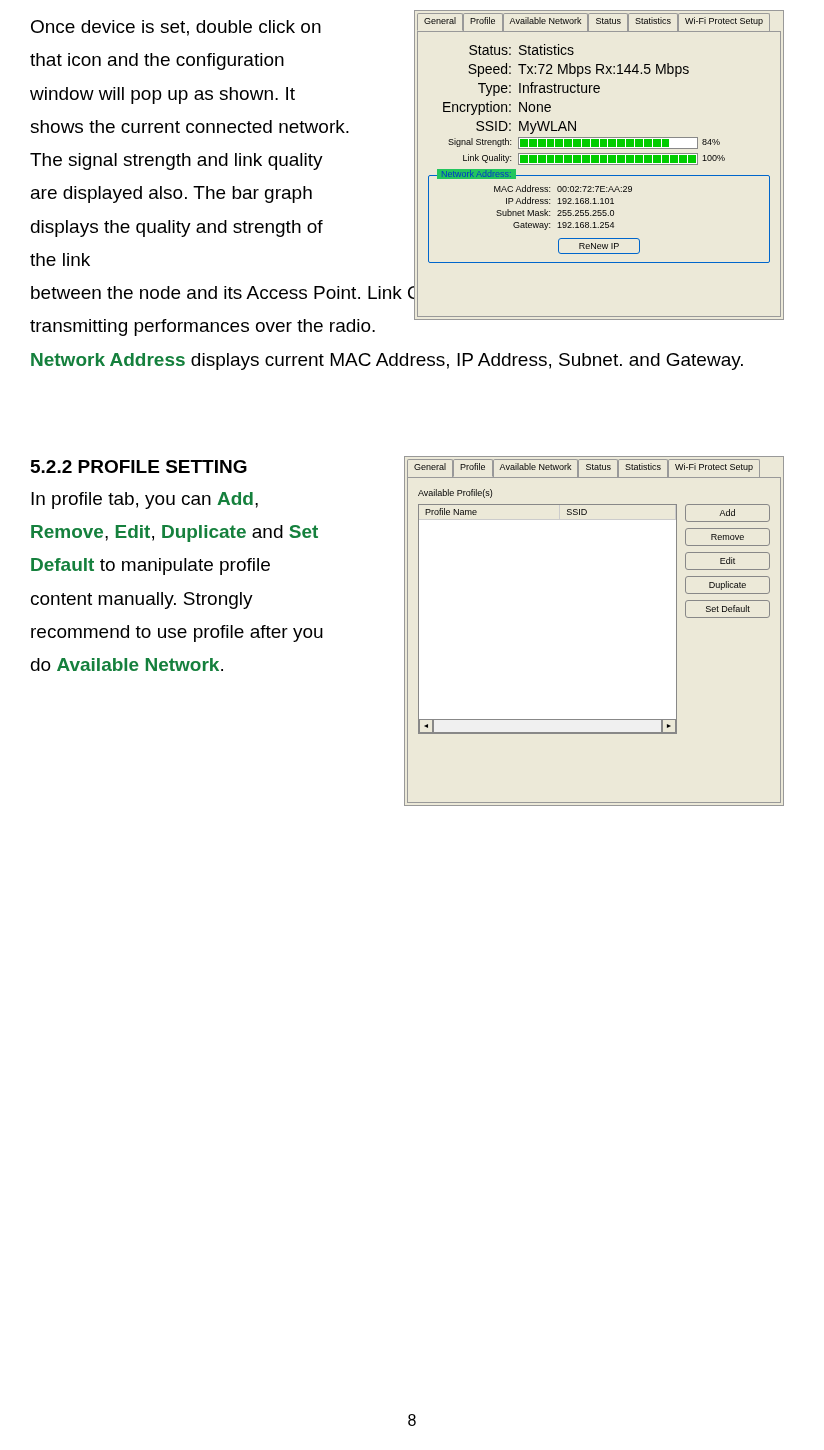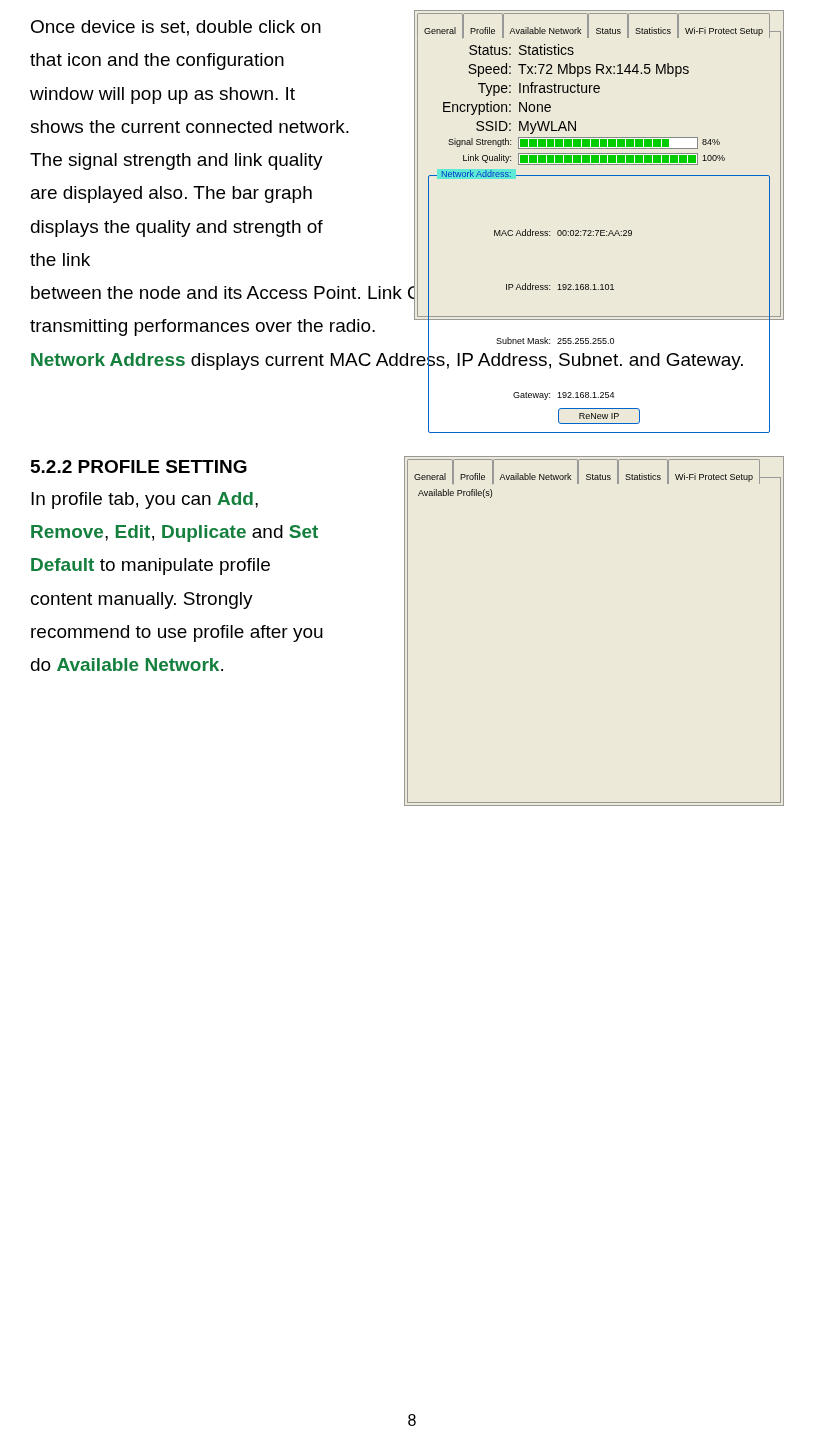--- a/index.html
+++ b/index.html
@@ -60,21 +60,21 @@
       font-family: Tahoma, sans-serif;
     }
     .tabs {
       display: flex;
       background: #ece9d8;
       padding: 2px 2px 0 2px;
       height: 20px;
       gap: 0;
     }
     .tab {
-      padding: 12px 6px;
+      padding: 2px 6px;
       background: #ece9d8;
       border: 1px solid #999;
       border-bottom: none;
       font-size: 9px;
       white-space: nowrap;
       border-radius: 2px 2px 0 0;
     }
     .tab.active {
       background: #ece9d8;
       border-bottom: 1px solid #ece9d8;
@@ -136,30 +136,29 @@
       border: 1px solid #0066cc;
       border-radius: 2px;
       padding: 8px;
       margin-top: 10px;
       position: relative;
     }
     .fieldset-legend {
       position: absolute;
       top: -7px;
       left: 8px;
-      background: #5eead4;
+      background: #22c55e;
       padding: 0 4px;
       color: #0033cc;
       font-size: 9px;
     }
     .addr-row {
       display: flex;
       font-size: 9px;
       margin-bottom: 2px;
-      margin-top: 44px;
     }
     .addr-label {
       width: 120px;
       text-align: right;
       padding-right: 6px;
     }
     .renew-btn {
       display: block;
       margin: 8px auto 0;
       padding: 2px 20px;
@@ -371,17 +370,37 @@
     <div class="tabs">
       <div class="tab">General</div>
       <div class="tab active">Profile</div>
       <div class="tab">Available Network</div>
       <div class="tab">Status</div>
       <div class="tab">Statistics</div>
       <div class="tab">Wi-Fi Protect Setup</div>
     </div>
     <div class="tab-body">
       <div class="avail-label">Available Profile(s)</div>
+      <div class="profile-area">
+        <div class="profile-list">
+          <div class="profile-header">
+            <div class="col1">Profile Name</div>
+            <div class="col2">SSID</div>
+          </div>
+          <div class="scrollbar-bottom">
+            <div class="scroll-arrow">◄</div>
+            <div class="scroll-track"></div>
+            <div class="scroll-arrow">►</div>
+          </div>
+        </div>
+        <div class="profile-buttons">
+          <div class="profile-btn">Add</div>
+          <div class="profile-btn">Remove</div>
+          <div class="profile-btn">Edit</div>
+          <div class="profile-btn">Duplicate</div>
+          <div class="profile-btn">Set Default</div>
+        </div>
+      </div>
     </div>
   </div>
 </div>
 
 <div class="page-number">8</div>
 
 </body></html>

